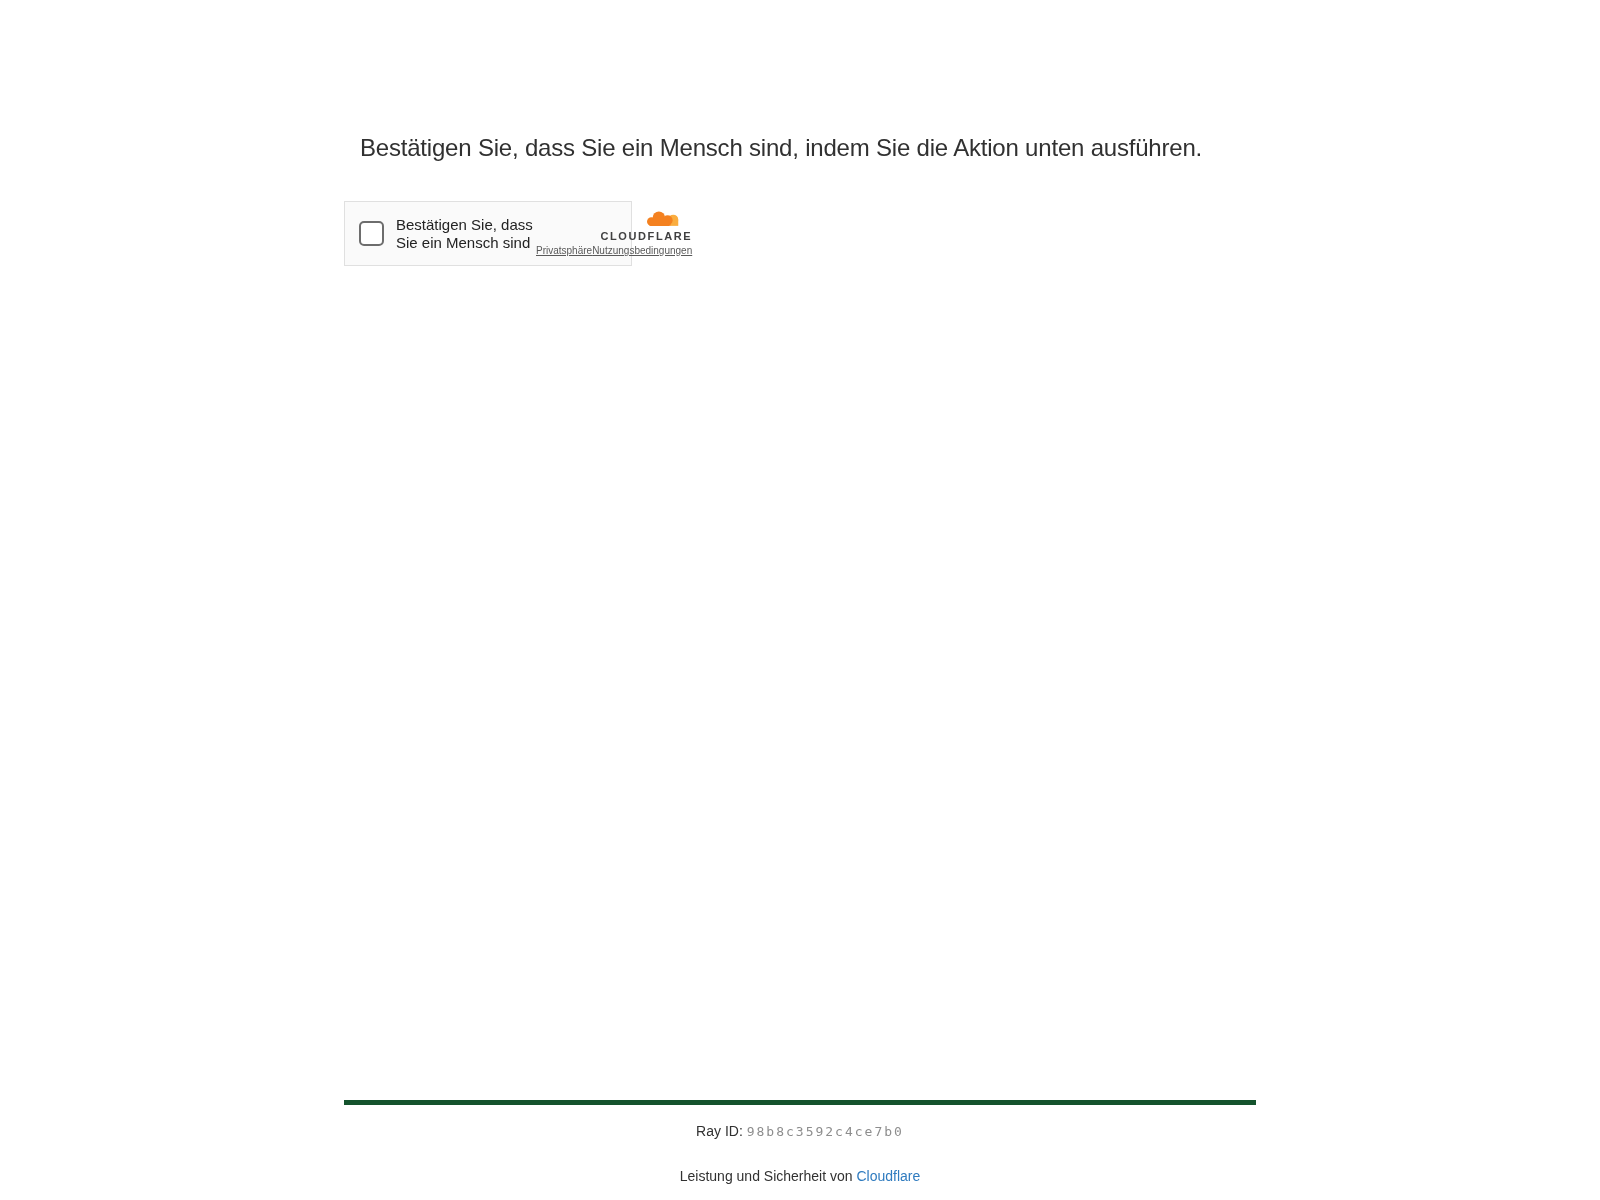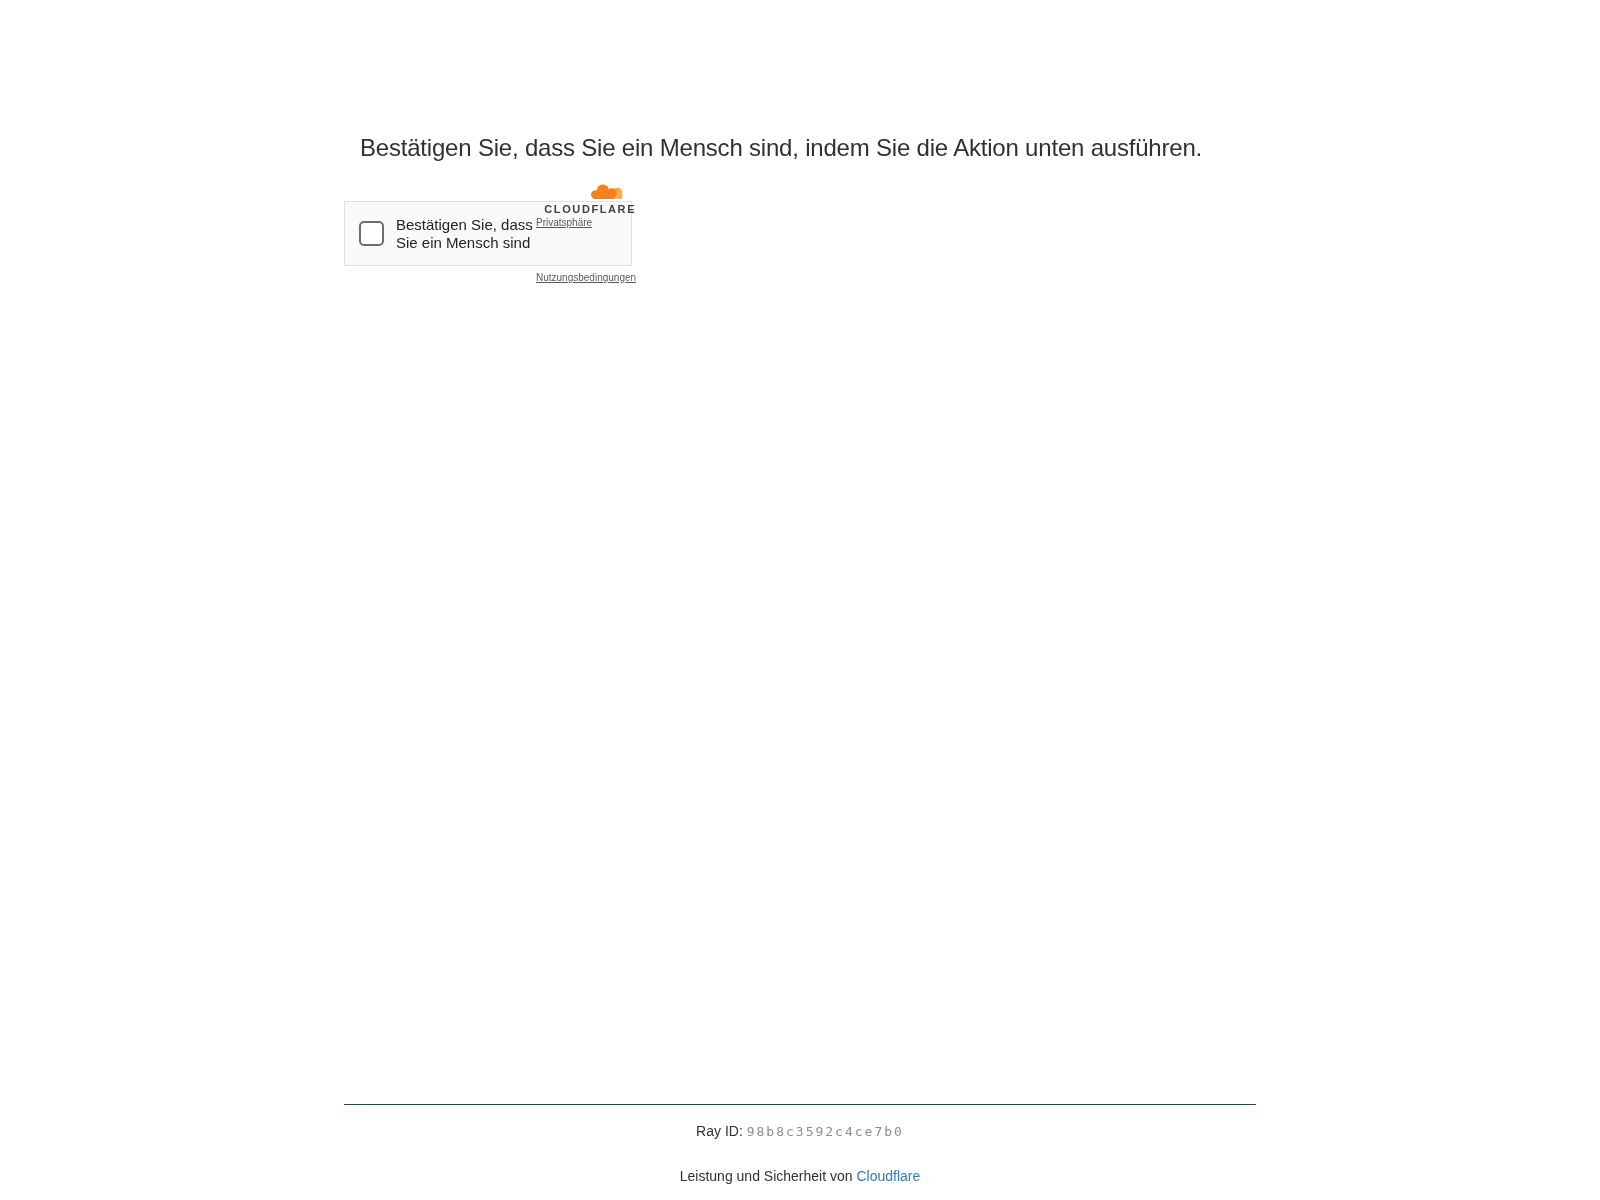--- a/index.html
+++ b/index.html
@@ -75,23 +75,22 @@
   .cf-cloud-svg { margin-right: 10px; margin-bottom: 1px; }
   .brand-wordmark {
     font-size: 11px;
     font-weight: 700;
     letter-spacing: 1.6px;
     color: #404041;
     line-height: 1.2;
   }
   .brand-links {
     display: flex;
-    flex-direction: column;
-    align-items: flex-start;
-    gap: 40px;
+    flex-direction: row;
+    align-items: center;
   }
   .brand-links a {
     font-size: 10px;
     color: #595959;
     text-decoration: underline;
     line-height: 1.45;
     cursor: pointer;
   }
   
   .body-text {
@@ -99,21 +98,21 @@
     font-size: 24px;
     font-weight: 400;
     line-height: 35px;
     letter-spacing: -0.2px;
     color: #313131;
     max-width: 910px;
   }
   
   .flex-spacer { flex: 1 1 auto; }
   .footer {
-    border-top: 1px solid #14532d;
+    border-top: 5px solid #14532d;
     padding-top: 18px;
     text-align: center;
   }
   .ray-id-line {
     font-size: 14px;
     color: #313131;
   }
   .ray-id-value {
     font-family: "DejaVu Sans Mono", "Liberation Mono", monospace;
     font-size: 13px;

